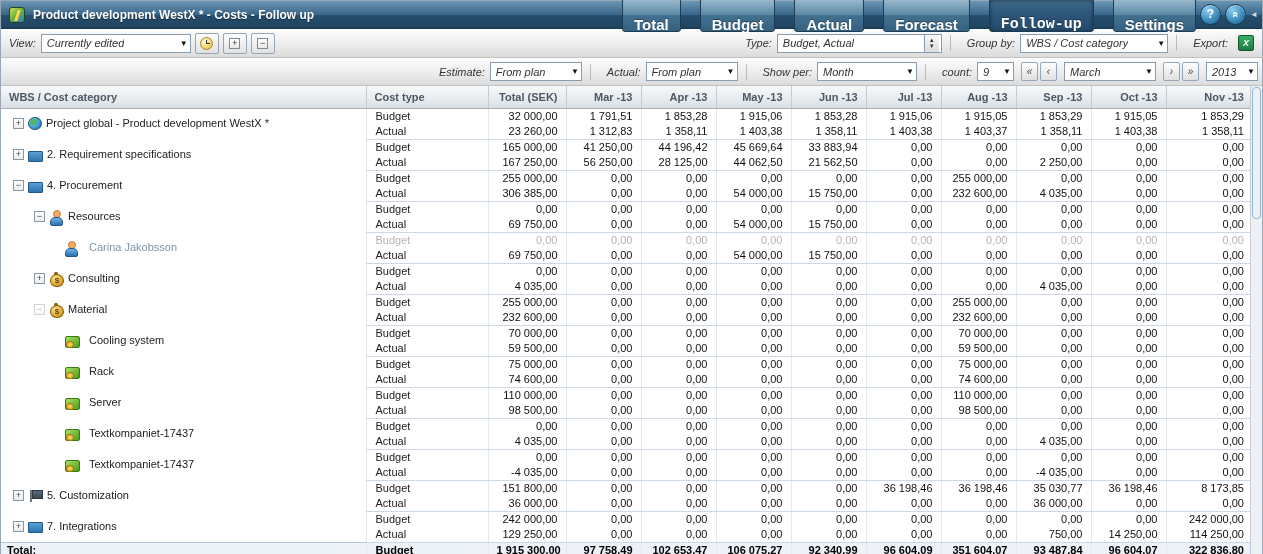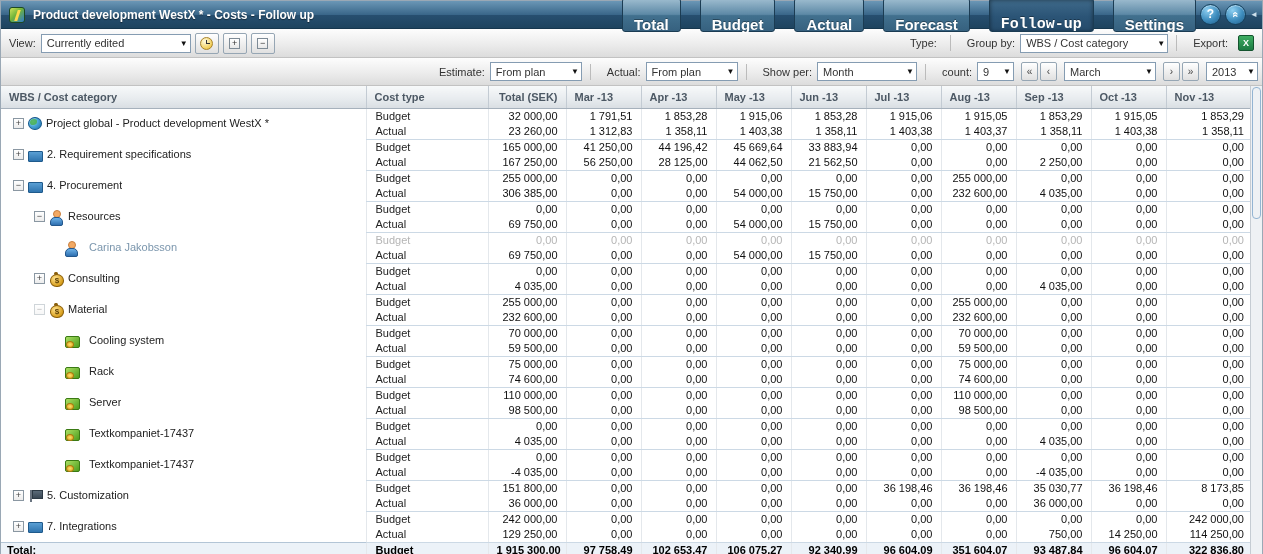--- a/index.html
+++ b/index.html
@@ -26,21 +26,21 @@
     box-shadow:inset 0 1px 4px rgba(0,0,0,.45);font-family:Liberation Mono, monospace; }
   .circle-btn { width:21px; height:21px; border-radius:50%; margin-left:4px; flex:none;
     background:radial-gradient(circle at 35% 28%, #8ed0f2, #3d8cbd 55%, #205d88);
     border:1px solid #133f5b; color:#fff; font-weight:bold; font-size:12px;
     text-align:center; line-height:19px; box-shadow:inset 0 1px 1px rgba(255,255,255,.5); }
   .circle-btn .chev { display:inline-block; transform:rotate(90deg); font-size:11px; }
   .edge-arrow { color:#cfe0ec; font-size:8px; margin-left:4px; width:8px; }
 
   
   .toolbar { display:flex; align-items:center; background:linear-gradient(#fdfdfd,#ececec 55%,#dcdcdc);
-    border-bottom:1px solid #c2c2c2; color:#333; }
+    border-bottom:1px solid #c2c2c2; color:#333;font-style:italic; }
   .toolbar1 { height:29px; padding:0 8px; }
   .toolbar2 { height:28px; padding:0 4px; justify-content:flex-end; }
   .tb-label { margin:0 5px 0 8px; white-space:nowrap; color:#333; }
   .tb-label:first-child { margin-left:0; }
   .select { background:#fff; border:1px solid #859cb2; height:19px; display:inline-flex;
     align-items:center; justify-content:space-between; padding:0 2px 0 5px; cursor:default; flex:none; }
   .select .val { white-space:nowrap; overflow:hidden; }
   .select .arrow { font-size:8px; color:#111; margin-left:5px; flex:none; }
   .spinner-btns { display:flex; flex-direction:column; justify-content:center; align-items:center;
     border-left:1px solid #859cb2; background:linear-gradient(#f8f8f8,#dcdcdc); height:17px;
@@ -67,21 +67,21 @@
 
   
   .grid { position:relative; height:469px; overflow:hidden; background:#fff; }
   table { border-collapse:collapse; table-layout:fixed; width:1251px; font-size:11px; }
   th { height:22px; padding:0 8px; background:linear-gradient(#f7f9fa,#e7ebee 60%,#d9dee3);
     color:#4c5864; font-weight:bold; border-bottom:1px solid #a6b1bc; border-left:1px solid #c3cbd3;
     white-space:nowrap; overflow:hidden; }
   th.name { text-align:left; border-left:none; }
   th.cost { text-align:left; }
   th.total-col { text-align:right; }
-  th.month { text-align:left; }
+  th.month { text-align:right; }
   td { height:15px; line-height:15px; padding:0 8px; border-left:1px solid #e4e8ec;
     white-space:nowrap; overflow:hidden; }
   td.num { text-align:right; color:#111; }
   td.cost { color:#222; padding-left:9px; }
   tr.pair-end td { border-bottom:1px solid #ccd9e5; }
   td.name { border-left:none; vertical-align:middle; }
   .name-inner { display:flex; align-items:center; gap:4px; }
   .lvl0 .name-inner { padding-left:4px; }
   .lvl1 .name-inner { padding-left:25px; }
   .lvl2 .name-inner { padding-left:55px;gap:10px; }
@@ -163,20 +163,27 @@
       </div>
     <div class="icon-btn">
         <span class="mini-box">+</span>
       </div>
     <div class="icon-btn">
         <span class="mini-box">−</span>
       </div>
 
     <div style="margin-left:auto; display:flex; align-items:center;">
       <span class="tb-label">Type:</span>
+      <div class="select" style="width:165px">
+        <span class="val">Budget, Actual</span>
+        <span class="spinner-btns">
+            <span>▲</span>
+            <span>▼</span>
+          </span>
+      </div>
       <div class="sep"></div>
       <span class="tb-label">Group by:</span>
       <div class="select" style="width:148px">
         <span class="val">WBS / Cost category</span>
         <span class="arrow">▼</span>
       </div>
       <div class="sep"></div>
       <span class="tb-label">Export:</span>
       <span class="excel">X</span>
     </div>

